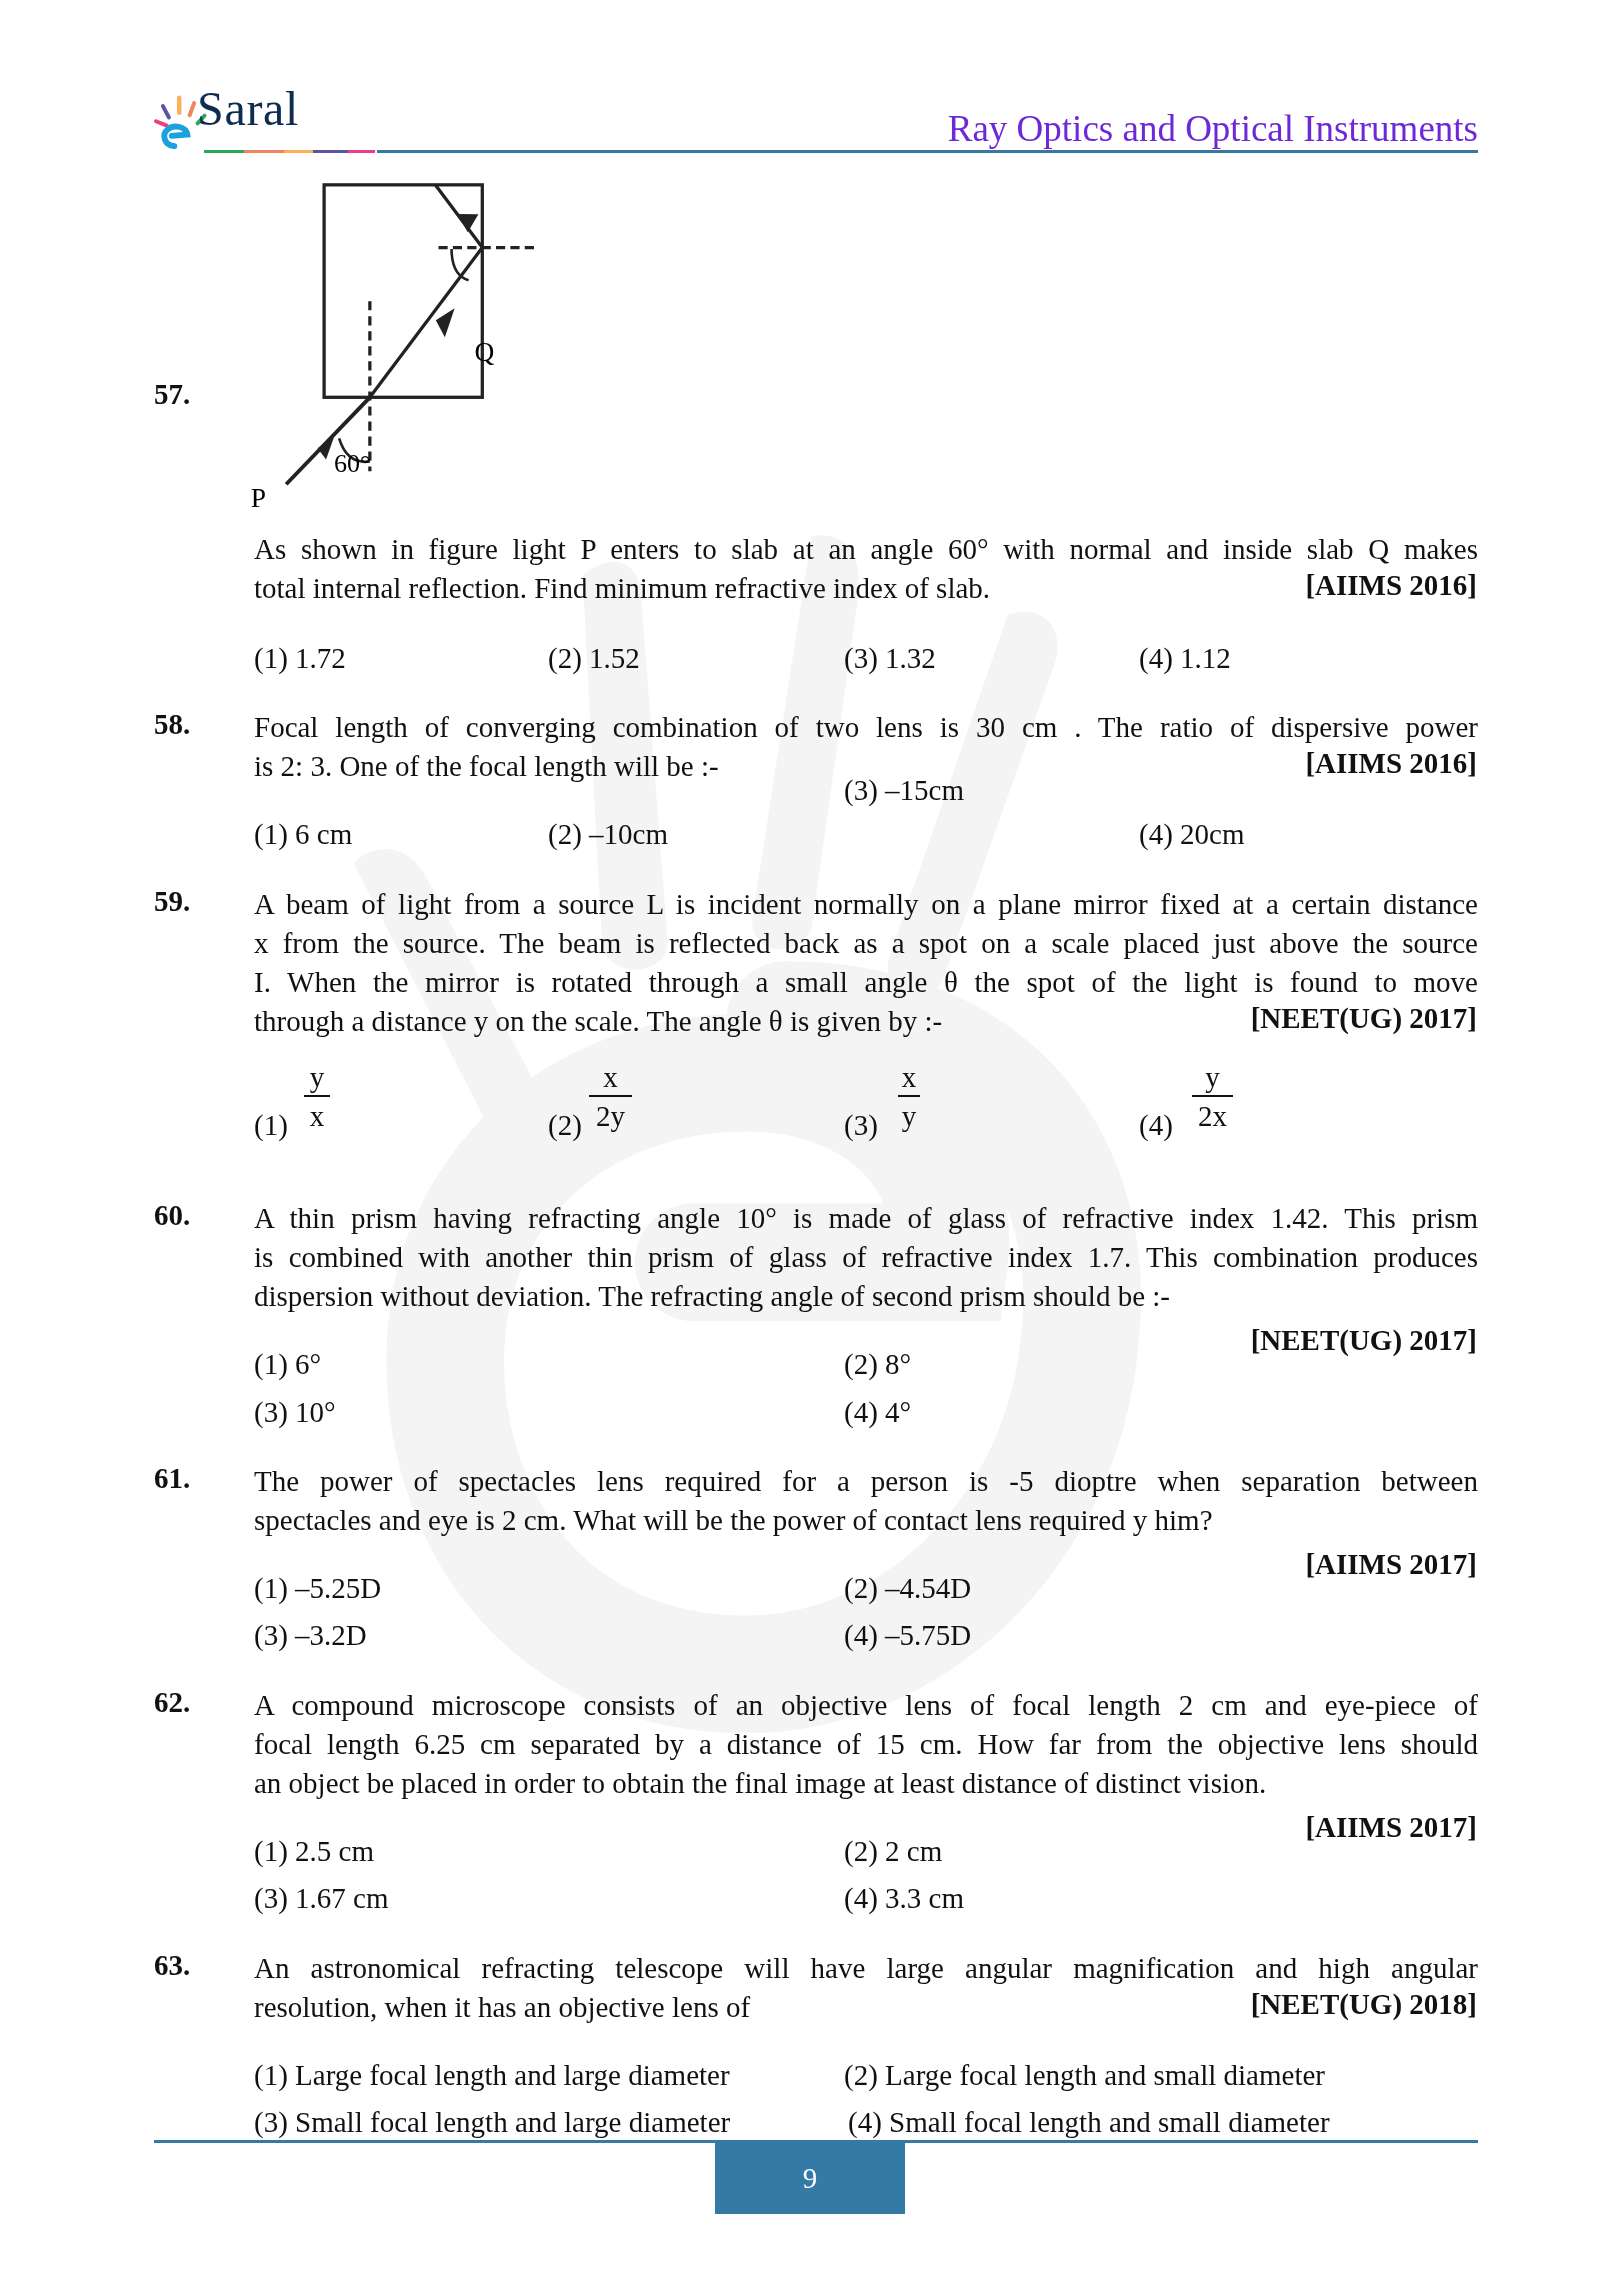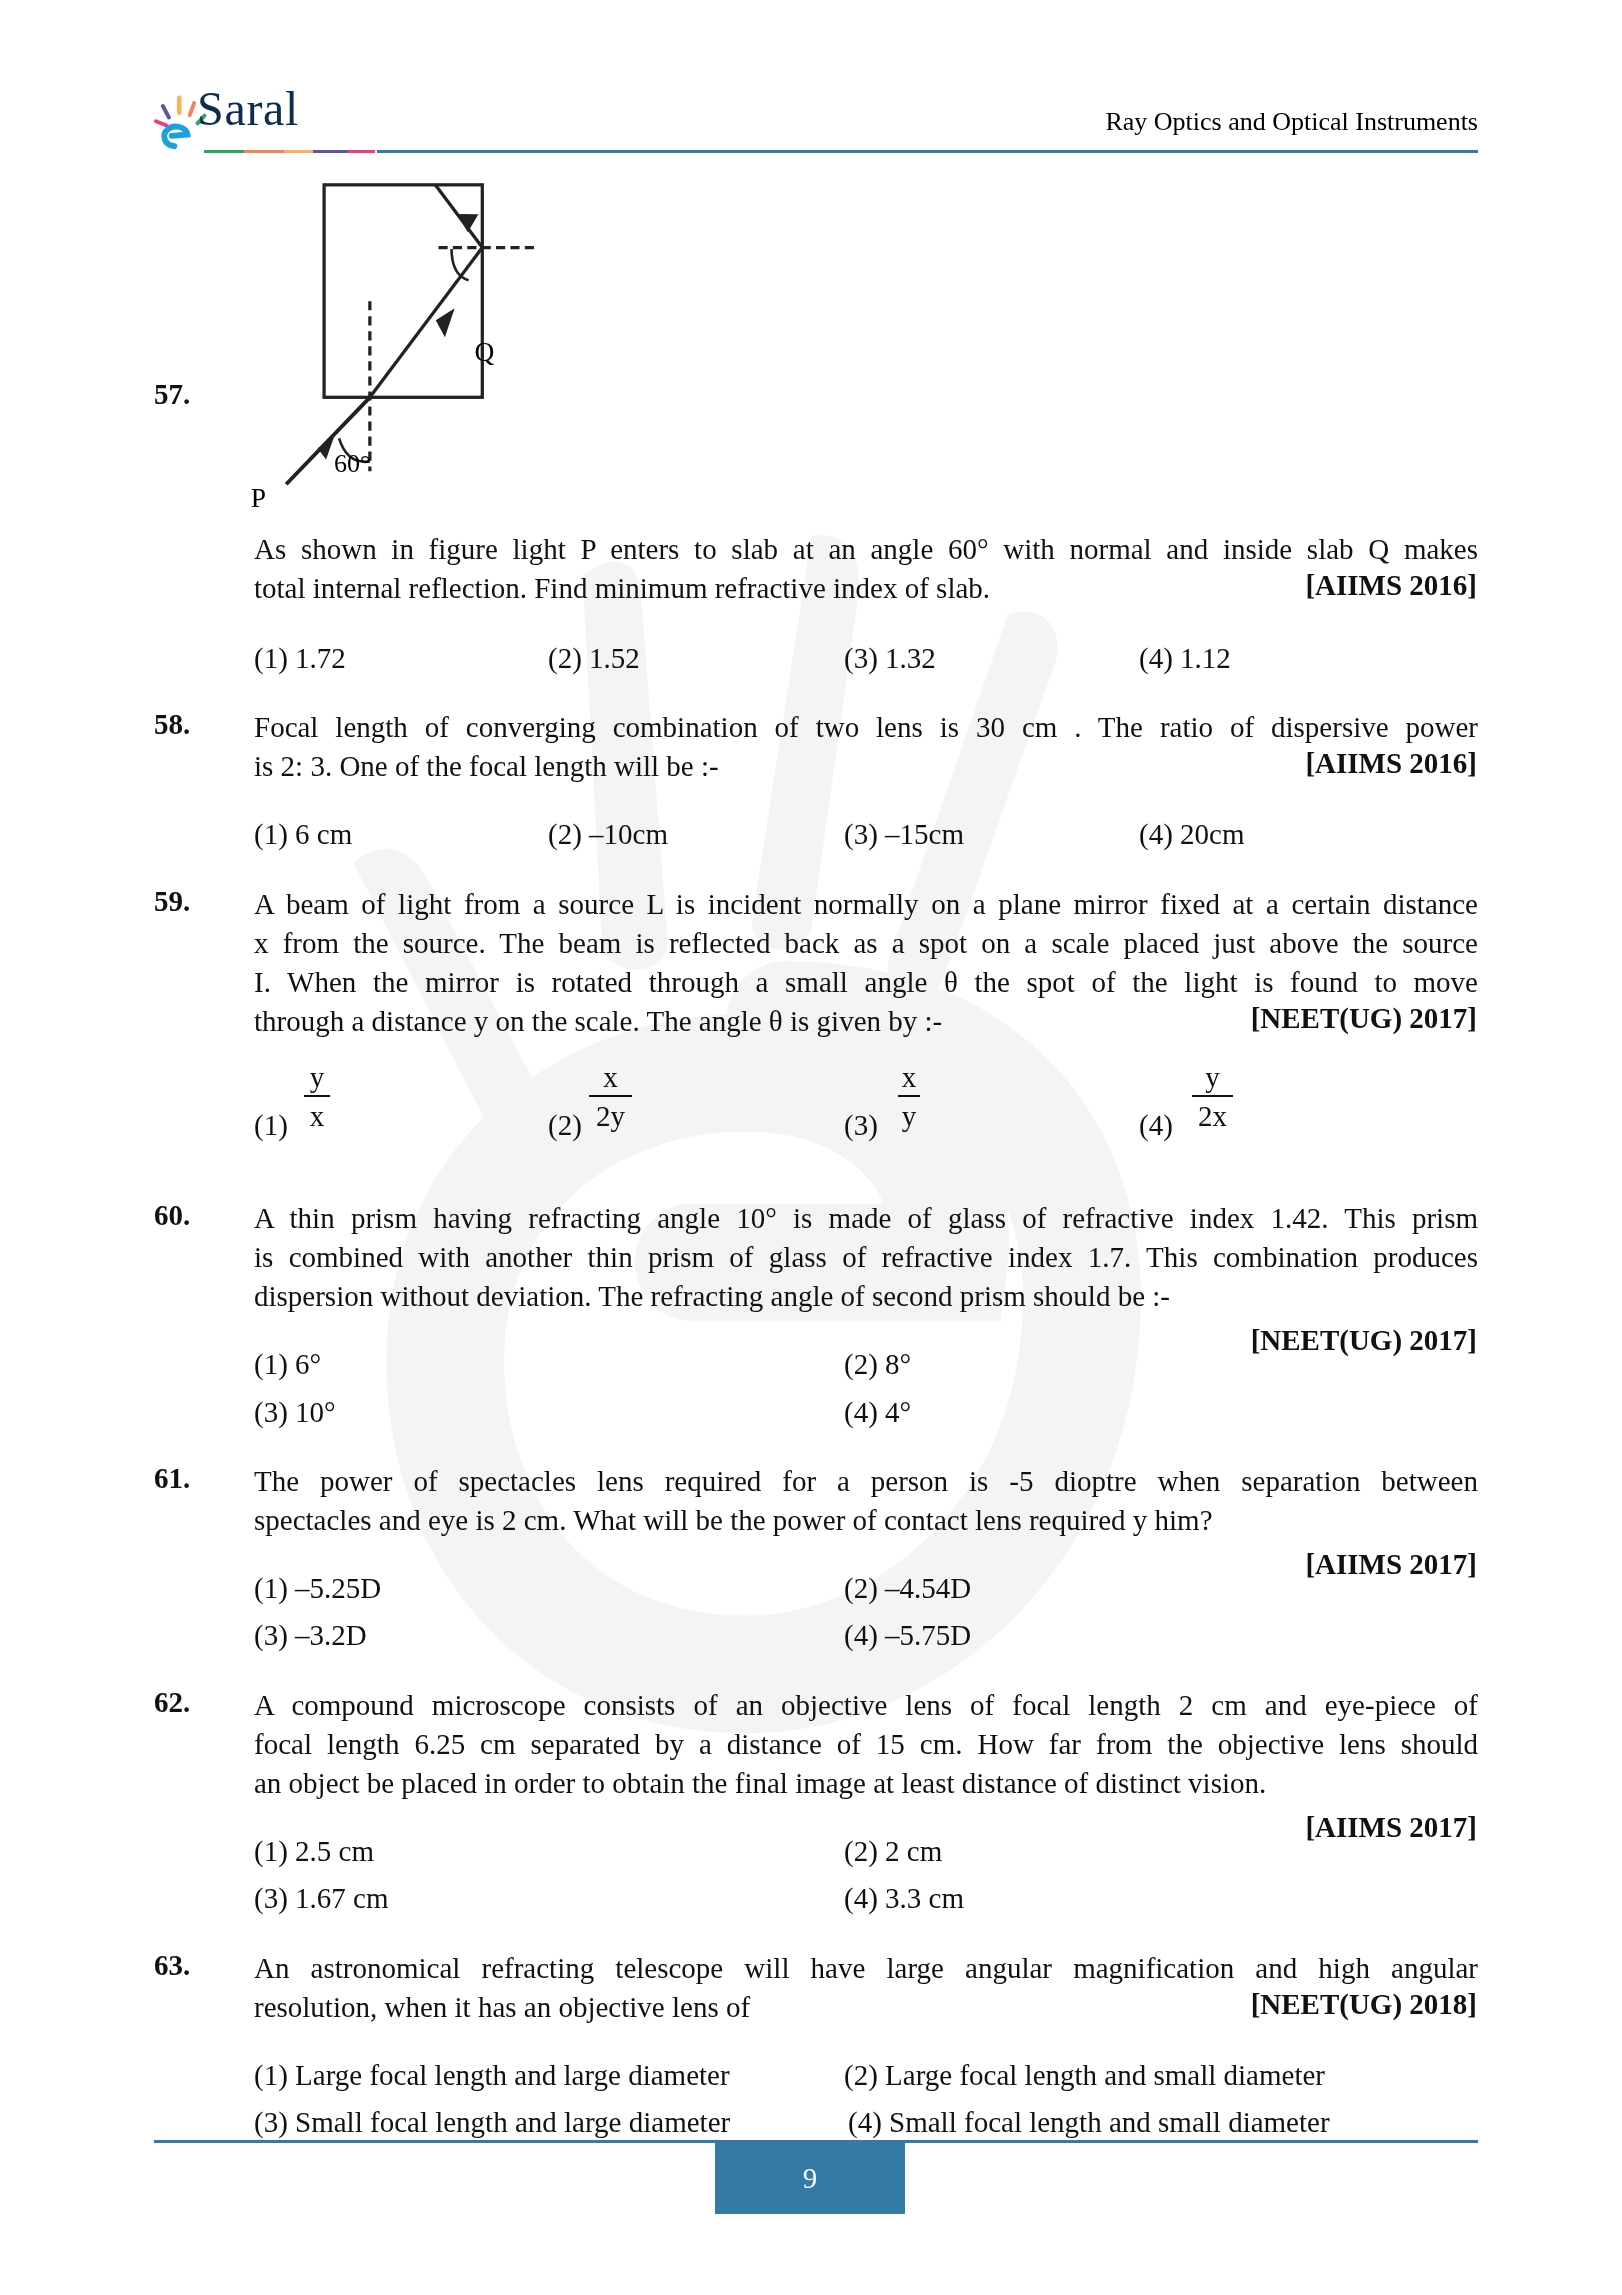--- a/index.html
+++ b/index.html
@@ -9,21 +9,21 @@
 
   
   #watermark { position: absolute; left: 275px; top: 523px; width: 1047px; height: 1243px; opacity: 1; z-index: 0; }
 
   
   #logo { left: 152px; top: 93px; width: 236px; height: 65px; }
   .logo-word { position: absolute; left: 45px; top: -7.9px; font-family: Liberation Serif, serif;
                font-size: 48px; color: #0d2c4f; letter-spacing: 0.7px; line-height: 1; }
   .logo-bar { position: absolute; top: 57px; height: 3.3px; }
   #header-rule { left: 377px; top: 150px; width: 1101px; height: 3.3px; background: #3779a5; }
-  #header-title { right: 144px; top: 107px; font-size: 26px; color: #000000; margin-left: 26px; }
+  #header-title { right: 144px; top: 107px; font-size: 37px; color: #6d28d9; margin-left: 26px; }
 
   
   .qnum { position: absolute; left: 154px; font-weight: bold; font-size: 29px; }
   .line { position: absolute; left: 254px; width: 1224px; font-size: 29px; line-height: 39px; text-align: justify; text-align-last: justify; white-space: nowrap; font-family: Liberation Serif, serif; }
   .line.last { text-align-last: left; }
   .src { position: absolute; right: 145px; font-weight: bold; font-size: 29px; }
   .opt { position: absolute; font-size: 29px; white-space: nowrap; margin-top: 24px; }
   .frac { position: absolute; font-size: 29px; text-align: center; }
   .frac .num, .frac .den { display: block; line-height: 34px; }
   .frac .bar { display: block; height: 2px; background: #111; margin: 1.3px 0; }
@@ -90,21 +90,21 @@
 <div class="opt z" style="left:548px;top:618px">(2) 1.52</div>
 <div class="opt z" style="left:844px;top:618px">(3) 1.32</div>
 <div class="opt z" style="left:1139px;top:618px">(4) 1.12</div>
 
 <div class="qnum z" style="top:708px">58.</div>
 <div class="line z" style="top:708px">Focal length of converging combination of two lens is 30 cm . The ratio of dispersive power</div>
 <div class="line last z" style="top:747px;width:785px">is 2: 3. One of the focal length will be :-</div>
 <div class="src z" style="top:747px">[AIIMS 2016]</div>
 <div class="opt z" style="left:254px;top:794px">(1) 6 cm</div>
 <div class="opt z" style="left:548px;top:794px">(2) –10cm</div>
-<div class="opt z" style="left:844px;top:794px">(3) –15cm</div>
+<div class="opt z" style="left:844px;top:750px">(3) –15cm</div>
 <div class="opt z" style="left:1139px;top:794px">(4) 20cm</div>
 
 <div class="qnum z" style="top:885px">59.</div>
 <div class="line z" style="top:885px">A beam of light from a source L is incident normally on a plane mirror fixed at a certain distance</div>
 <div class="line z" style="top:924px">x from the source. The beam is reflected back as a spot on a scale placed just above the source</div>
 <div class="line z" style="top:963px">I. When the mirror is rotated through a small angle θ the spot of the light is found to move</div>
 <div class="line last z" style="top:1002px;width:851px">through a distance y on the scale. The angle θ is given by :-</div>
 <div class="src z" style="top:1002px">[NEET(UG) 2017]</div>
 
 <div class="opt z" style="left:254px;top:1085px">(1)</div>

